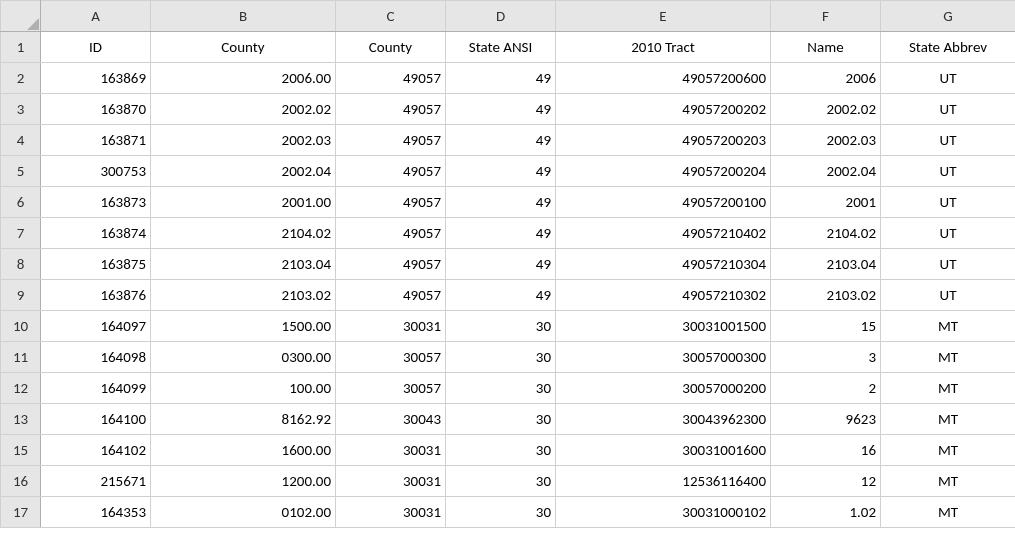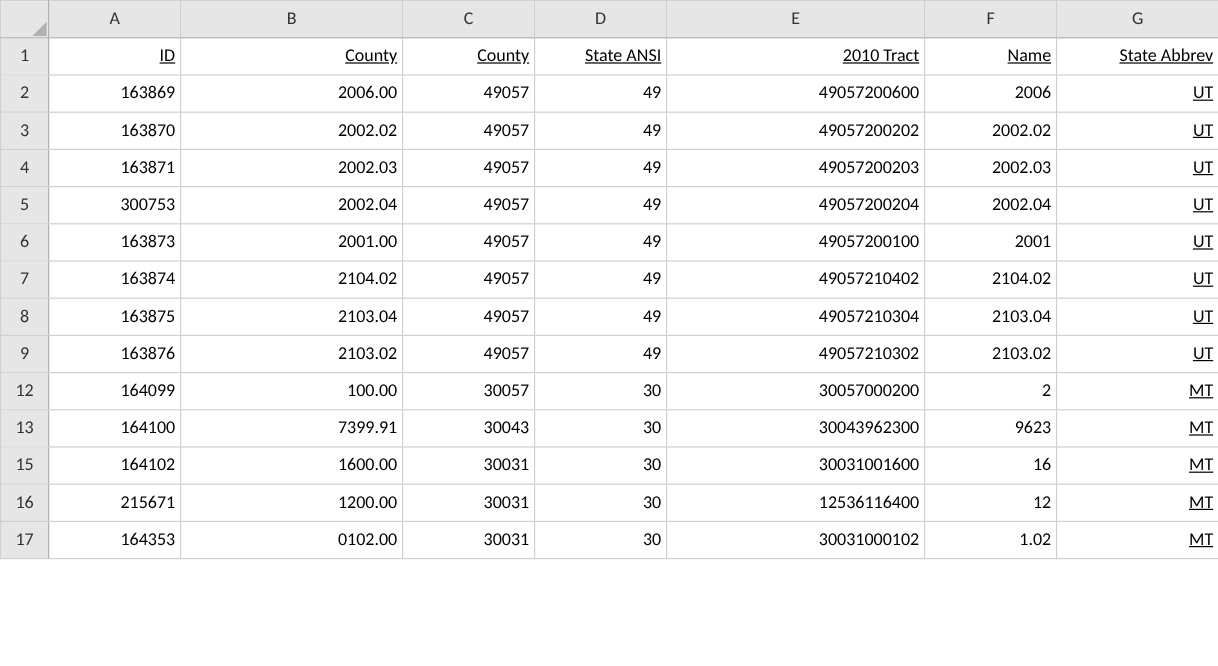--- a/index.html
+++ b/index.html
@@ -52,21 +52,21 @@
     background: #e6e6e6;
     text-align: center;
     color: #333;
     font-weight: normal;
     border-right: 1px solid #b0b0b0;
     width: 40px;
   }
   .data {
     background: #fff;
   }
-  .txt-left  { text-align: right; text-decoration: underline; }
+  .txt-left  { text-align: center; }
   .txt-right { text-align: right; }
   
   .col-rowhdr { width: 40px; }
   .col-A { width: 110px; }
   .col-B { width: 185px; }
   .col-C { width: 110px; }
   .col-D { width: 110px; }
   .col-E { width: 215px; }
   .col-F { width: 110px; }
   .col-G { width: 135px; }
@@ -184,33 +184,53 @@
         <th class="rowhdr">9</th>
         <td class="data txt-right"><span>163876</span></td>
         <td class="data txt-right"><span>2103.02</span></td>
         <td class="data txt-right"><span>49057</span></td>
         <td class="data txt-right"><span>49</span></td>
         <td class="data txt-right"><span>49057210302</span></td>
         <td class="data txt-right"><span>2103.02</span></td>
         <td class="data txt-left"><span>UT</span></td>
       </tr>
       <tr>
+        <th class="rowhdr">10</th>
+        <td class="data txt-right"><span>164097</span></td>
+        <td class="data txt-right"><span>1500.00</span></td>
+        <td class="data txt-right"><span>30031</span></td>
+        <td class="data txt-right"><span>30</span></td>
+        <td class="data txt-right"><span>30031001500</span></td>
+        <td class="data txt-right"><span>15</span></td>
+        <td class="data txt-left"><span>MT</span></td>
+      </tr>
+      <tr>
+        <th class="rowhdr">11</th>
+        <td class="data txt-right"><span>164098</span></td>
+        <td class="data txt-right"><span>0300.00</span></td>
+        <td class="data txt-right"><span>30057</span></td>
+        <td class="data txt-right"><span>30</span></td>
+        <td class="data txt-right"><span>30057000300</span></td>
+        <td class="data txt-right"><span>3</span></td>
+        <td class="data txt-left"><span>MT</span></td>
+      </tr>
+      <tr>
         <th class="rowhdr">12</th>
         <td class="data txt-right"><span>164099</span></td>
         <td class="data txt-right"><span>100.00</span></td>
         <td class="data txt-right"><span>30057</span></td>
         <td class="data txt-right"><span>30</span></td>
         <td class="data txt-right"><span>30057000200</span></td>
         <td class="data txt-right"><span>2</span></td>
         <td class="data txt-left"><span>MT</span></td>
       </tr>
       <tr>
         <th class="rowhdr">13</th>
         <td class="data txt-right"><span>164100</span></td>
-        <td class="data txt-right"><span>7399.91</span></td>
+        <td class="data txt-right"><span>8162.92</span></td>
         <td class="data txt-right"><span>30043</span></td>
         <td class="data txt-right"><span>30</span></td>
         <td class="data txt-right"><span>30043962300</span></td>
         <td class="data txt-right"><span>9623</span></td>
         <td class="data txt-left"><span>MT</span></td>
       </tr>
       <tr>
         <th class="rowhdr">15</th>
         <td class="data txt-right"><span>164102</span></td>
         <td class="data txt-right"><span>1600.00</span></td>

